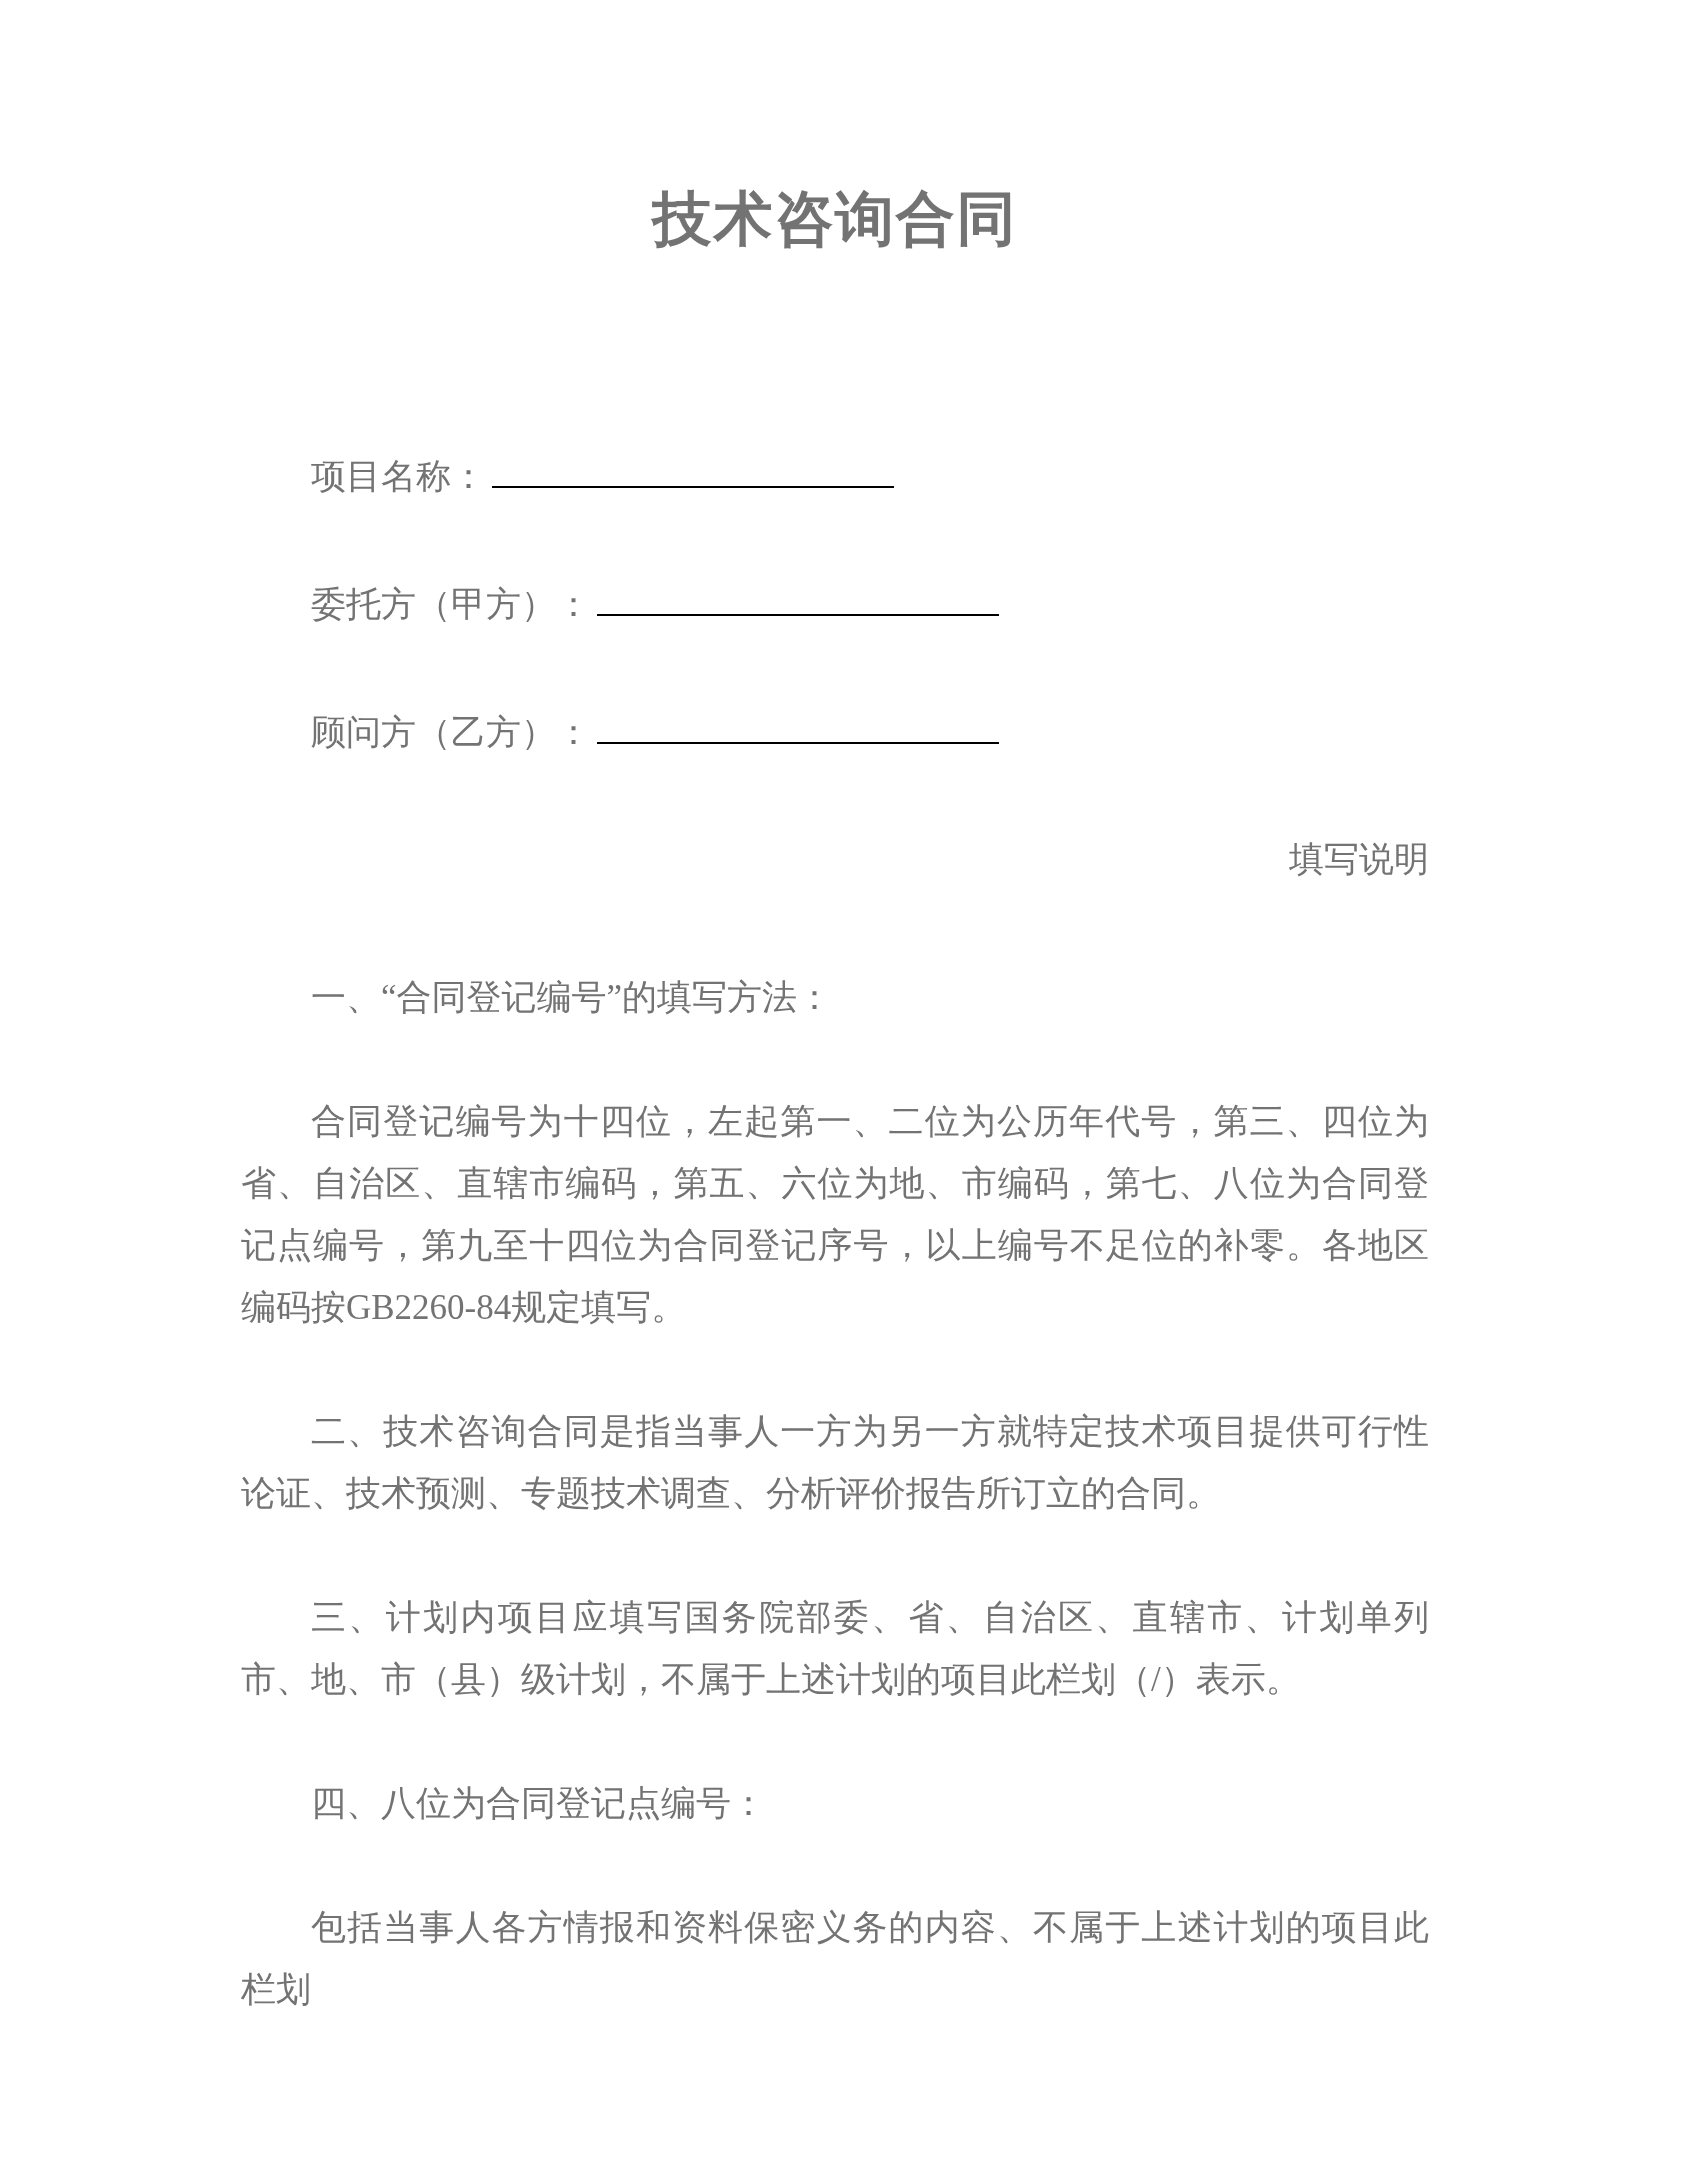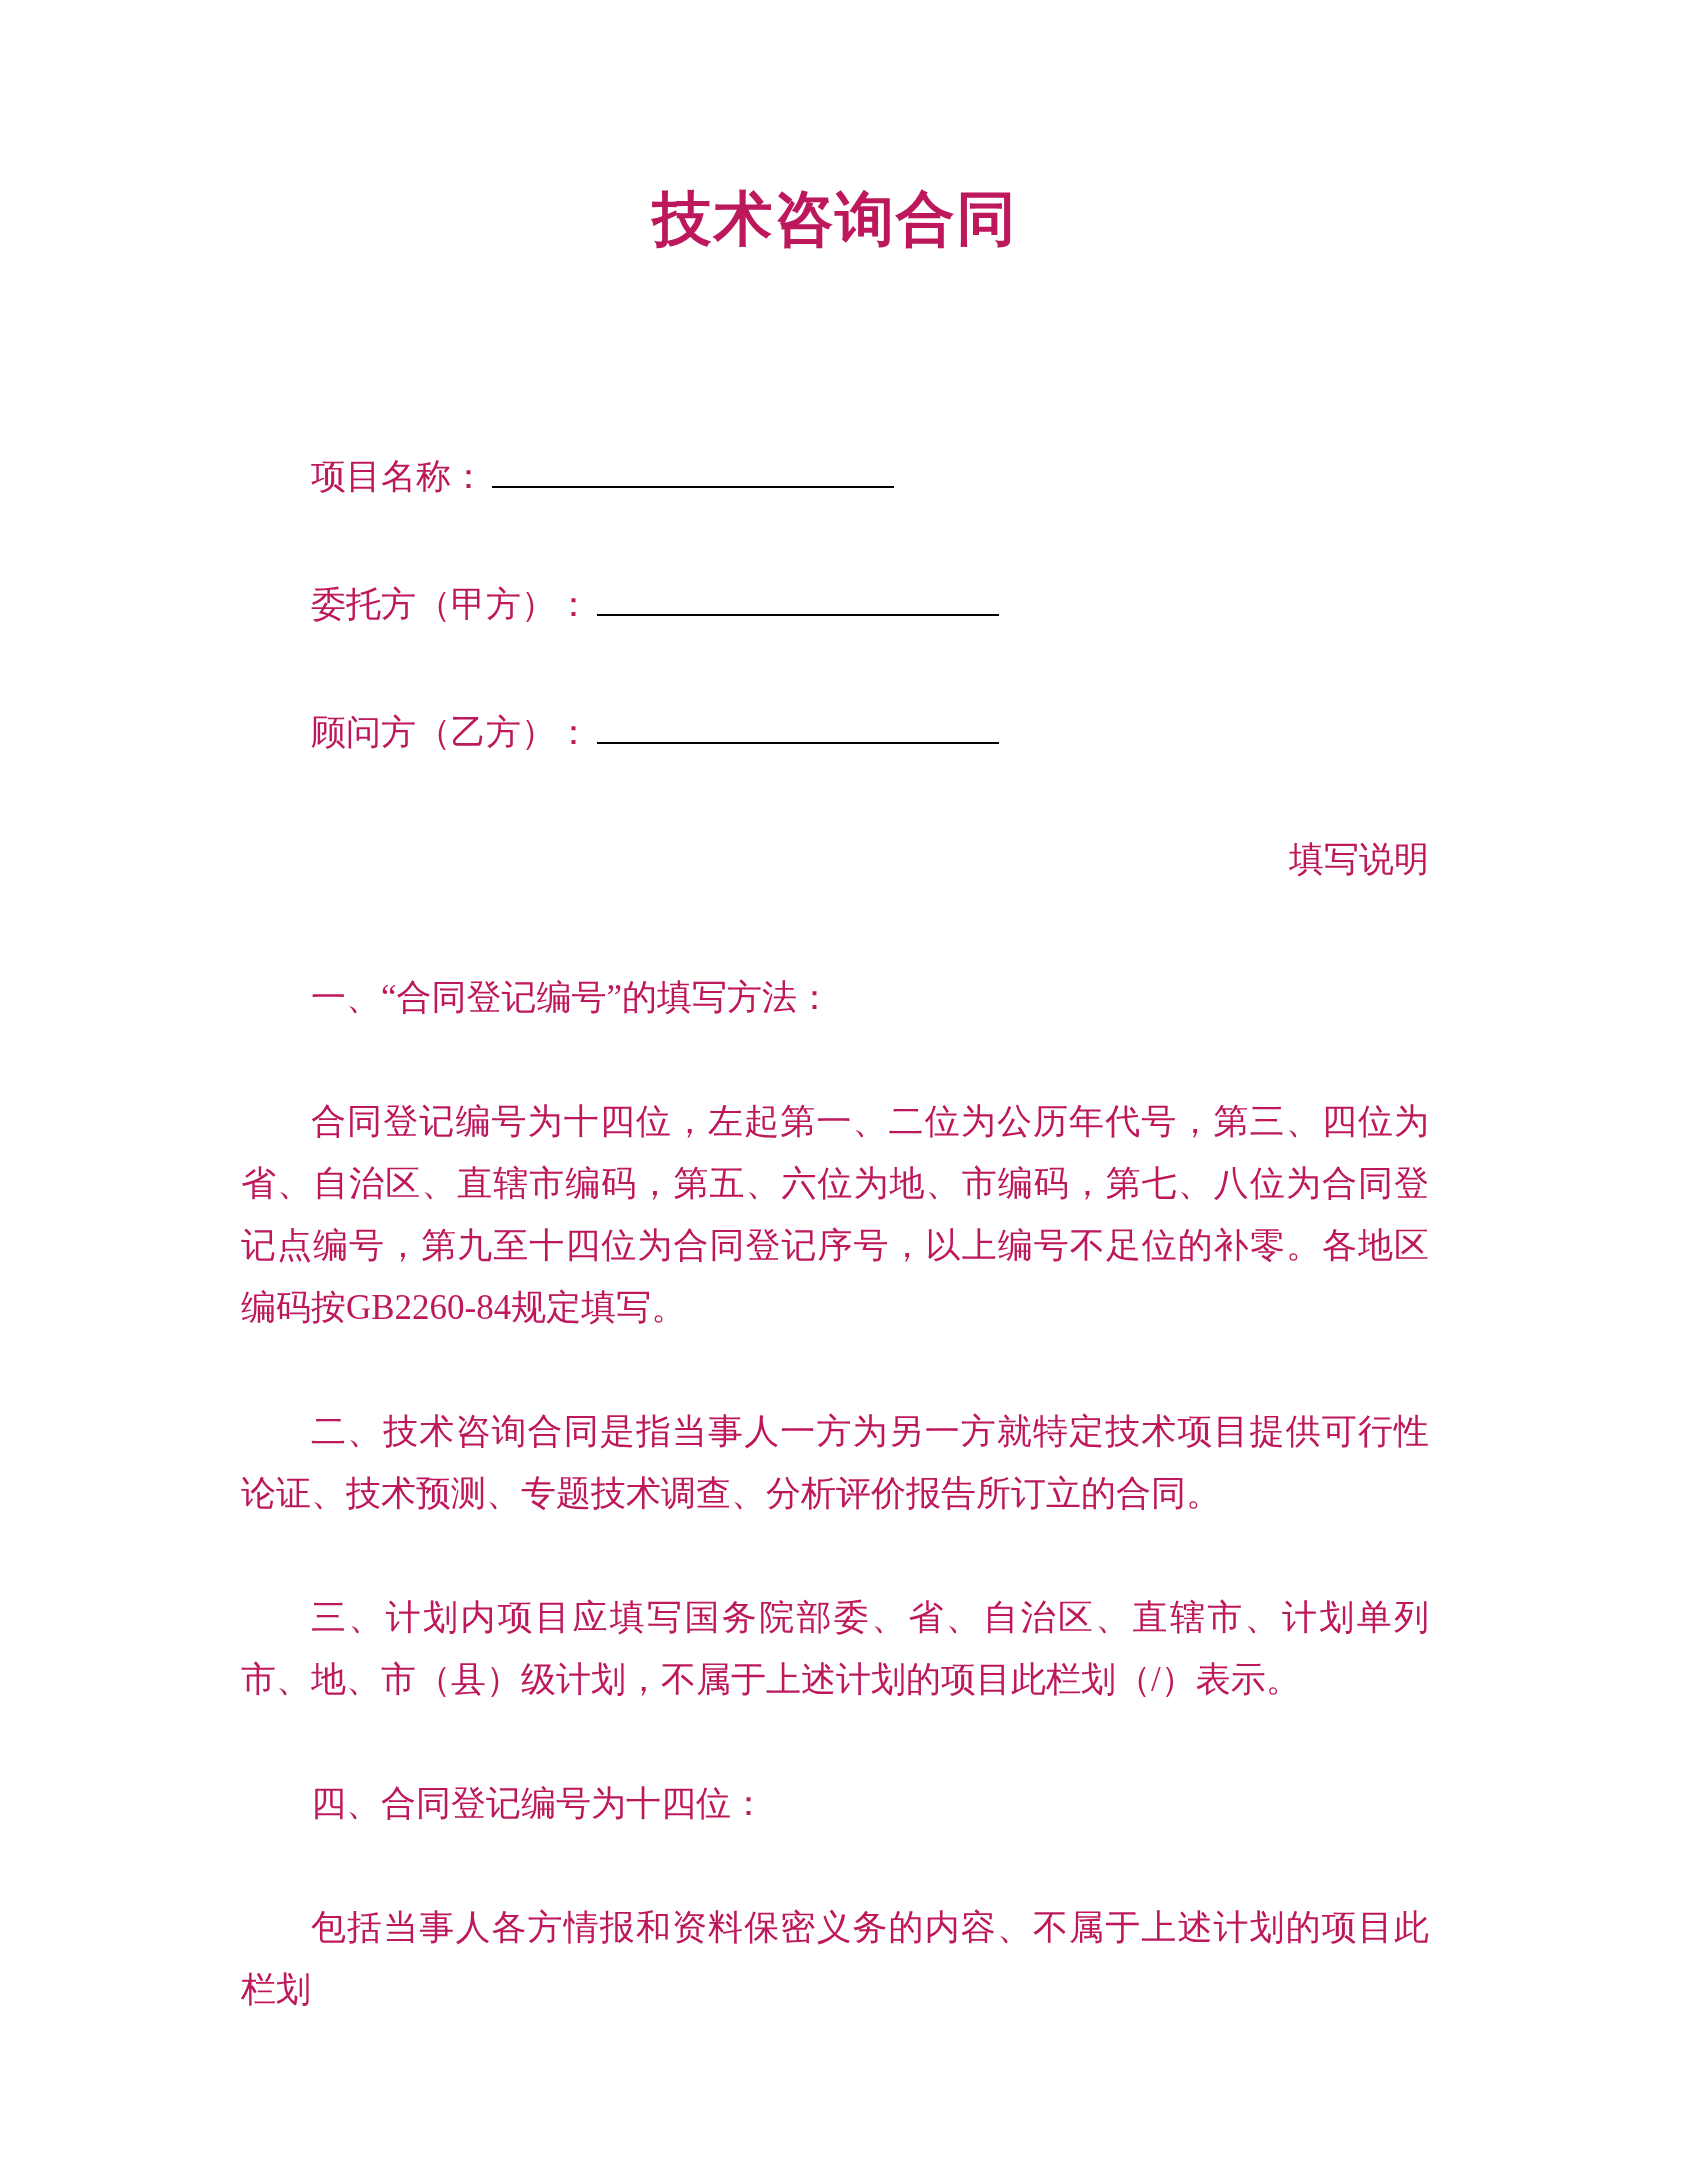--- a/index.html
+++ b/index.html
@@ -4,21 +4,21 @@
 <style>
   * { margin: 0; padding: 0; box-sizing: border-box; }
   html, body {
     background: #ffffff;
   }
   .page {
     width: 1686px;
     height: 2182px;
     margin: 0 auto;
     background: #ffffff;
-    color: #be185d;
+    color: #737373;
     font-family: "Liberation Serif", "DejaVu Serif", serif;
     font-size: 35px;
     padding: 180px 257px 0 241px;
     overflow: hidden;
   }
   .doc-title {
     font-family: "DejaVu Sans", "Liberation Sans", sans-serif;
     font-weight: 700;
     font-size: 59px;
     text-align: center;
@@ -83,18 +83,18 @@
   <p class="section-heading">填写说明</p>
 
   <p class="para">一、“合同登记编号”的填写方法：</p>
 
   <p class="para">合同登记编号为十四位，左起第一、二位为公历年代号，第三、四位为省、自治区、直辖市编码，第五、六位为地、市编码，第七、八位为合同登记点编号，第九至十四位为合同登记序号，以上编号不足位的补零。各地区编码按GB2260-84规定填写。</p>
 
   <p class="para">二、技术咨询合同是指当事人一方为另一方就特定技术项目提供可行性论证、技术预测、专题技术调查、分析评价报告所订立的合同。</p>
 
   <p class="para">三、计划内项目应填写国务院部委、省、自治区、直辖市、计划单列市、地、市（县）级计划，不属于上述计划的项目此栏划（/）表示。</p>
 
-  <p class="para">四、合同登记编号为十四位：</p>
+  <p class="para">四、八位为合同登记点编号：</p>
 
   <p class="para">包括当事人各方情报和资料保密义务的内容、不属于上述计划的项目此栏划</p>
 
 </div>
 
 
 </body></html>

